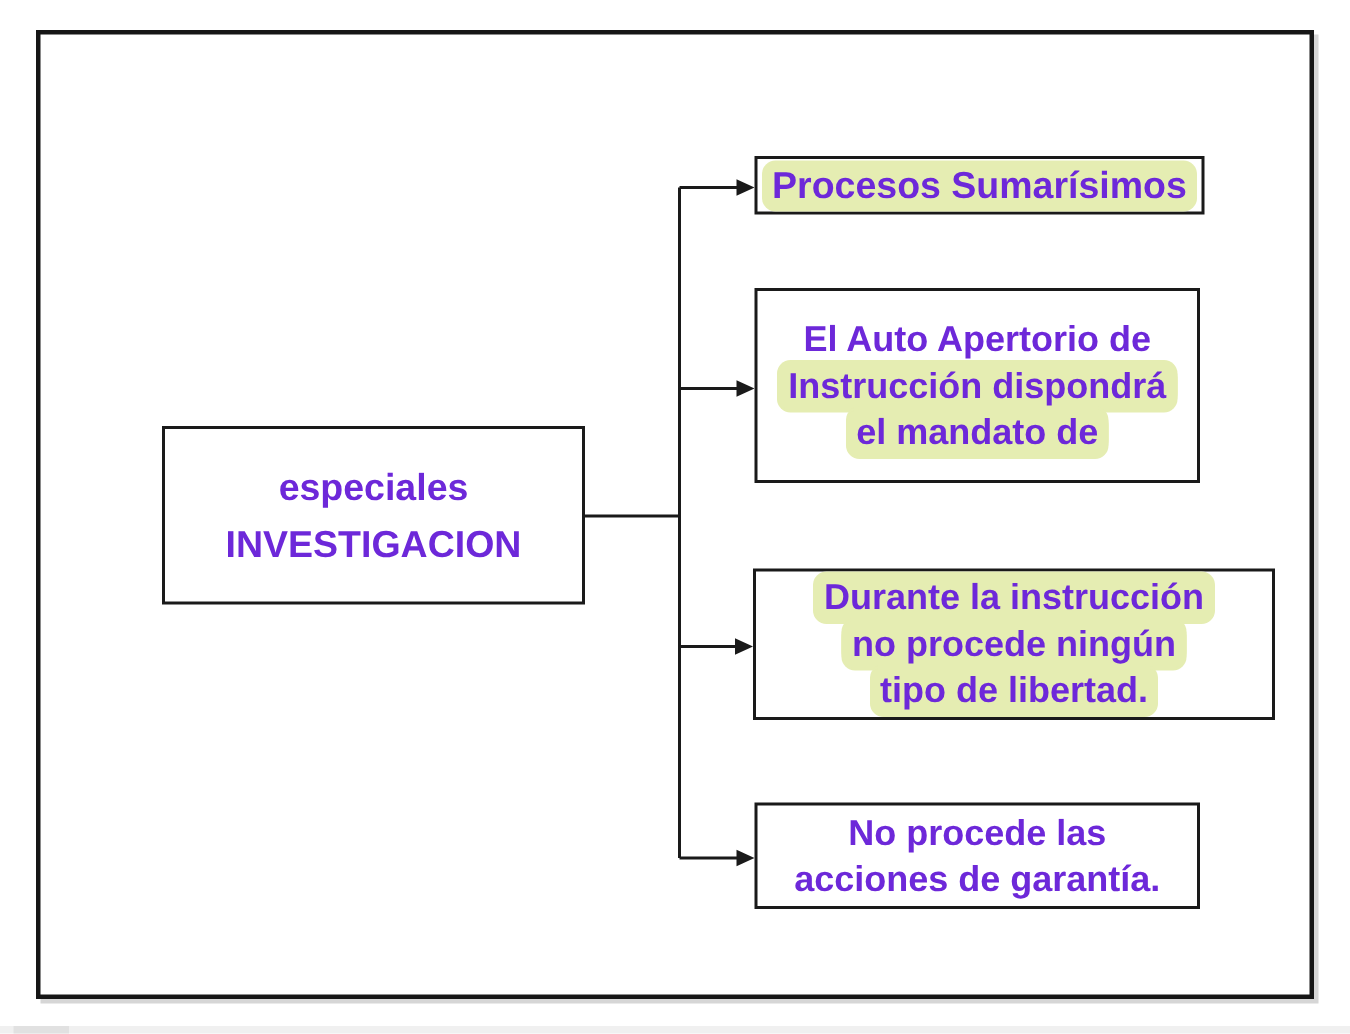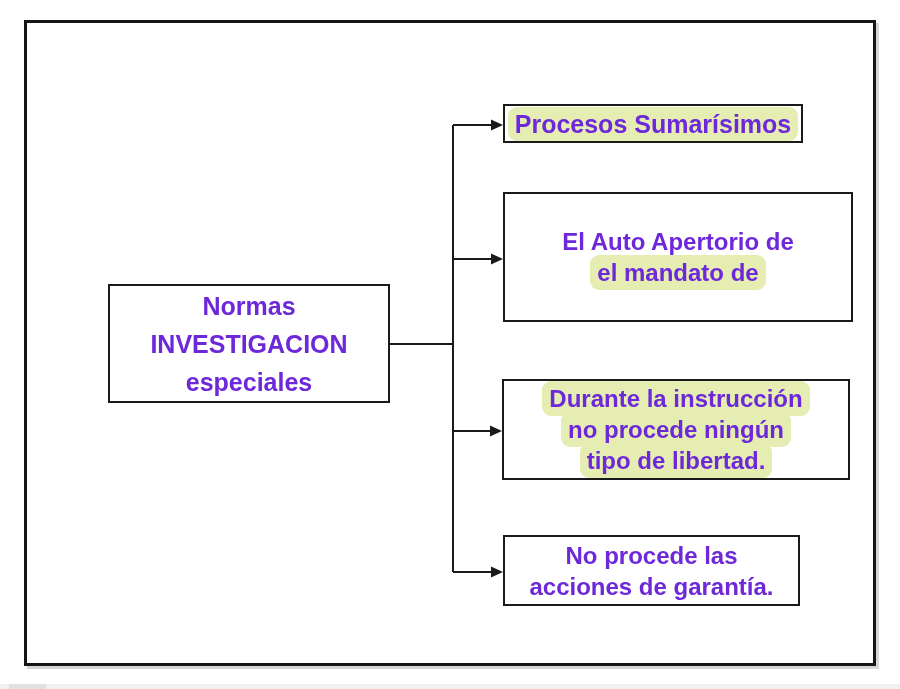--- a/index.html
+++ b/index.html
@@ -40,21 +40,21 @@
     flex-direction: column;
     justify-content: center;
     align-items: center;
     text-align: center;
     font-weight: bold;
     color: #6d28d9;
     white-space: nowrap;
   }
   .root-box  { left: 108px; top: 284px; width: 282px; height: 119px; font-size: 25px; line-height: 38px; }
   .branch-1  { left: 503px; top: 104px; width: 300px; height: 39px;  font-size: 25px; line-height: 30px; }
-  .branch-2  { left: 503px; top: 192px; width: 350px; height: 130px; font-size: 24px; line-height: 31px; }
+  .branch-2  { left: 503px; top: 192px; width: 297px; height: 130px; font-size: 24px; line-height: 31px; }
   .branch-3  { left: 502px; top: 379px; width: 348px; height: 101px; font-size: 24px; line-height: 31px; }
   .branch-4  { left: 503px; top: 535px; width: 297px; height: 71px;  font-size: 24px; line-height: 31px; }
   .line span {
     display: inline-block;
     padding: 0 7px;
     border-radius: 9px;
   }
   .line span.hl {
     background: var(--hl, #e5edb2);
     box-shadow: 0 2px 0 var(--hl, #e5edb2), 0 -2px 0 var(--hl, #e5edb2);
@@ -92,31 +92,31 @@
   </g>
   <g fill="#1a1a1a" stroke="none">
     <polygon points="503,125 491,119.5 491,130.5"></polygon>
     <polygon points="503,259 491,253.5 491,264.5"></polygon>
     <polygon points="502,431 490,425.5 490,436.5"></polygon>
     <polygon points="503,572 491,566.5 491,577.5"></polygon>
   </g>
 </svg>
 
 <div class="box root-box">
-    <div class="line"><span>Normas</span></div>
+    <div class="line"><span>especiales</span></div>
     <div class="line"><span>INVESTIGACION</span></div>
-    <div class="line"><span>especiales</span></div>
   </div>
 
 <div class="box branch-1">
     <div class="line"><span class="hl">Procesos Sumarísimos</span></div>
   </div>
 
 <div class="box branch-2">
     <div class="line"><span>El Auto Apertorio de</span></div>
+    <div class="line"><span class="hl">Instrucción dispondrá</span></div>
     <div class="line"><span class="hl">el mandato de</span></div>
   </div>
 
 <div class="box branch-3">
     <div class="line"><span class="hl">Durante la instrucción</span></div>
     <div class="line"><span class="hl">no procede ningún</span></div>
     <div class="line"><span class="hl">tipo de libertad.</span></div>
   </div>
 
 <div class="box branch-4">

